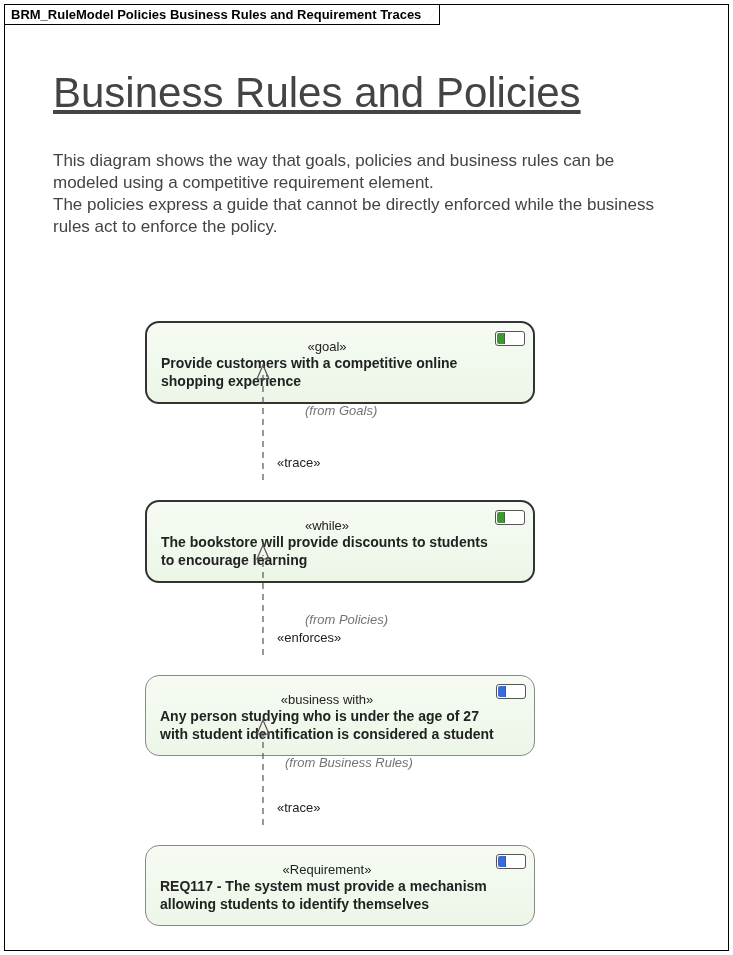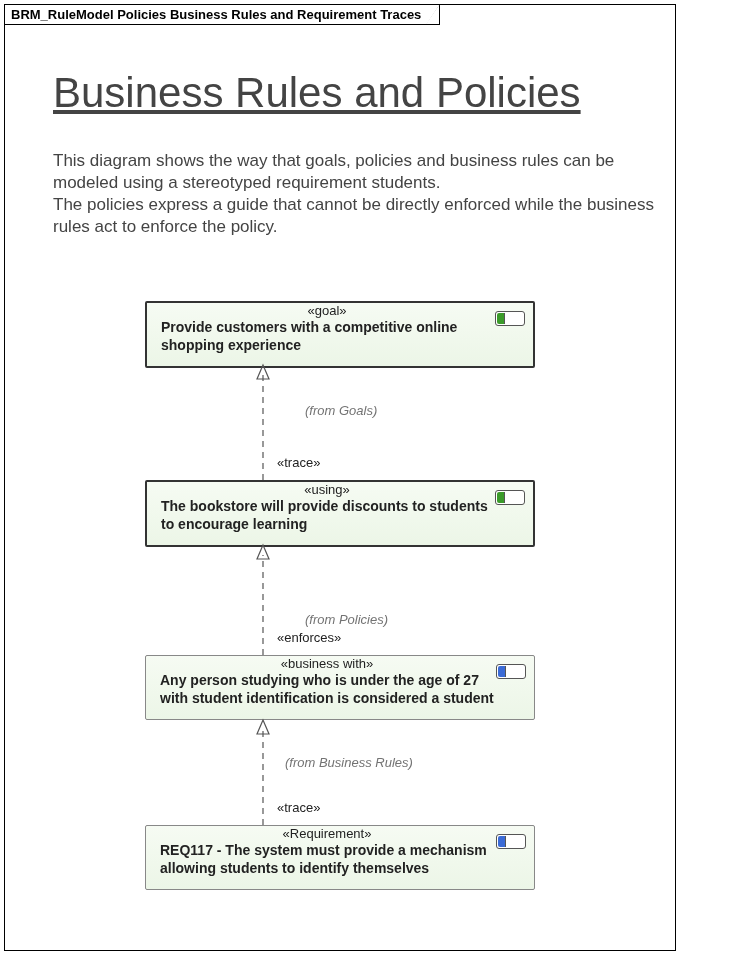--- a/index.html
+++ b/index.html
@@ -8,21 +8,21 @@
     width: 733px;
     height: 955px;
     font-family: "Segoe UI", Arial, sans-serif;
     background: #fff;
     position: relative;
   }
   .frame {
     position: absolute;
     left: 4px;
     top: 4px;
-    width: 672px;
+    width: 725px;
     height: 947px;
     border: 1px solid #000;
   }
   .frame-tab {
     position: absolute;
     left: -1px;
     top: -1px;
     border: 1px solid #000;
     border-right: none;
     background: #fff;
@@ -71,24 +71,25 @@
   .diagram {
     position: absolute;
     left: 0;
     top: 0;
     width: 725px;
     height: 947px;
   }
   .node {
     position: absolute;
     width: 390px;
-    border-radius: 2px;
+    border-radius: 14px;
     border: 1px solid #888;
-    padding: 0 40px 12px 14px;
+    padding: 16px 40px 12px 14px;
     background: linear-gradient(to bottom, #f6fbf3, #ecf6e7);
+    margin-top: 20px;
   }
   .node.accent { border: 2px solid #333; }
   .stereo {
     text-align: center;
     font-size: 13px;
     color: #222;
   }
   .ntext {
     text-align: left;
     font-size: 14px;
@@ -133,21 +134,21 @@
 </style>
 </head>
 <body>
 
 <div class="frame">
   <div class="frame-tab">
     <span>BRM_RuleModel Policies Business Rules and Requirement Traces</span>
   </div>
 
   <div class="title">Business Rules and Policies</div>
-  <div class="desc" style="white-space: pre-line;">This diagram shows the way that goals, policies and business rules can be modeled using a stereotyped requirement students.
+  <div class="desc" style="white-space: pre-line;">This diagram shows the way that goals, policies and business rules can be modeled using a competitive requirement element.
 The policies express a guide that cannot be directly enforced while the business rules act to enforce the policy.</div>
 
   <div class="diagram">
 
     <div class="node accent" style="left:140px; top:296px;">
       <div class="badge green">
           <div class="fill"></div>
         </div>
       <div class="stereo">«goal»</div>
       <div class="ntext">Provide customers with a competitive online shopping experience</div>
@@ -157,21 +158,21 @@
     <svg class="connector" style="left:248px; top:360px;" width="20" height="120">
       <line x1="10" y1="115" x2="10" y2="10" stroke="#555" stroke-width="1.2" stroke-dasharray="6,5"></line>
       <polygon points="10,0 4,14 16,14" fill="none" stroke="#555" stroke-width="1.2"></polygon>
     </svg>
     <div class="conn-label" style="left:272px; top:450px;">«trace»</div>
 
     <div class="node accent" style="left:140px; top:475px;">
       <div class="badge green">
           <div class="fill"></div>
         </div>
-      <div class="stereo">«using»</div>
+      <div class="stereo">«while»</div>
       <div class="ntext">The bookstore will provide discounts to students to encourage learning</div>
     </div>
     <div class="pkg-label" style="left:300px; top:575px;margin-top:32px;">(from Policies)</div>
 
     <svg class="connector" style="left:248px; top:540px;" width="20" height="115">
       <line x1="10" y1="110" x2="10" y2="10" stroke="#555" stroke-width="1.2" stroke-dasharray="6,5"></line>
       <polygon points="10,0 4,14 16,14" fill="none" stroke="#555" stroke-width="1.2"></polygon>
     </svg>
     <div class="conn-label" style="left:272px; top:625px;">«enforces»</div>
 

